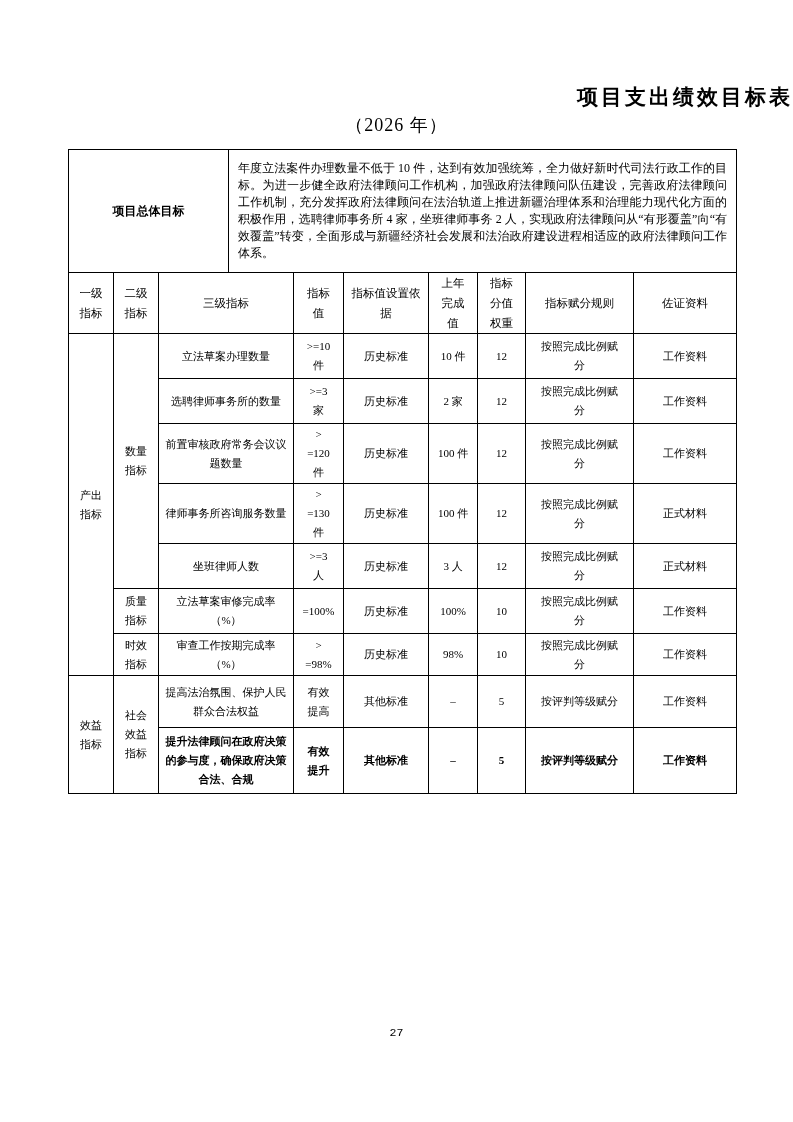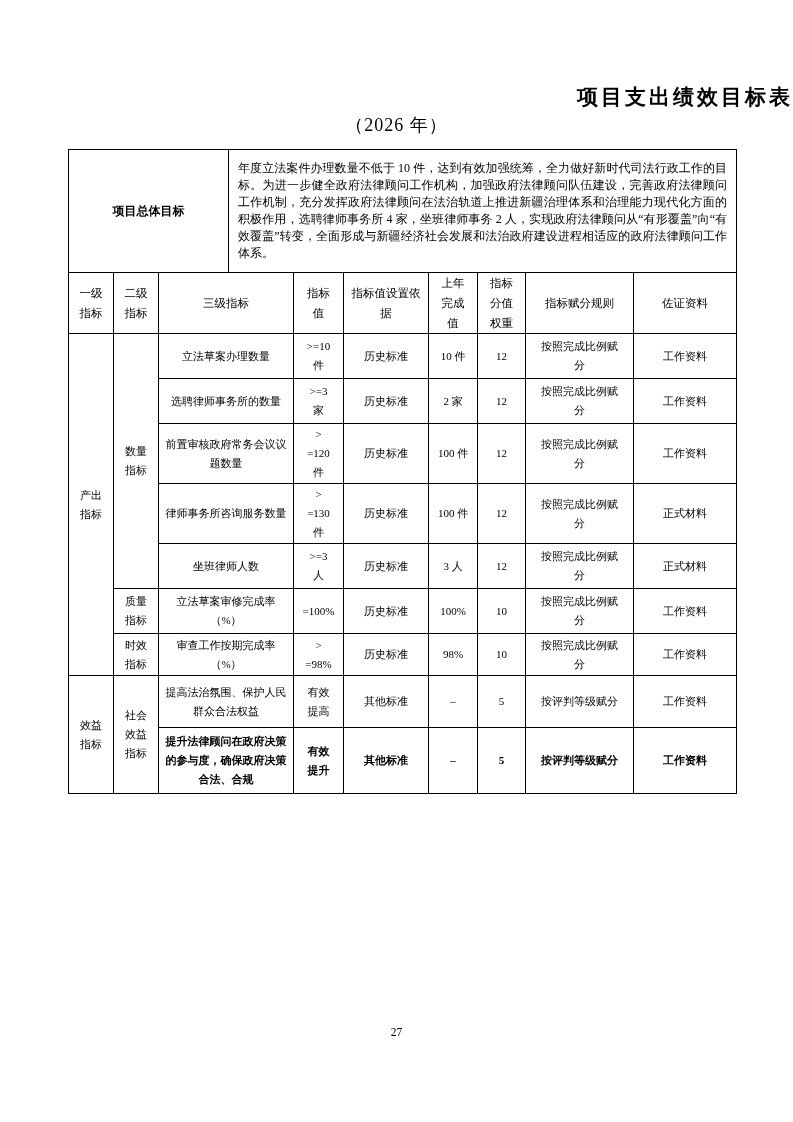--- a/index.html
+++ b/index.html
@@ -35,21 +35,21 @@
   .ind td{font-size:11px;line-height:19px;}
   .ind .hdr td{font-weight:normal;font-size:11.5px;line-height:20px;border-radius:24px;}
   .hrow{height:60px;}
   .h45{height:45px;}
   .h60{height:60px;}
   .h42{height:42px;}
   .h52{height:52px;}
   .h66{height:66px;font-weight:bold;}
   .page-number{
     position:absolute;top:1026px;left:0;width:100%;text-align:center;
-    font-size:11.5px;font-family:Liberation Serif, serif;
+    font-size:11.5px;font-family:Liberation Mono, monospace;
   }
 </style>
 </head>
 <body>
 
 <div class="page">
 
   <div class="doc-title">项目支出绩效目标表</div>
   <div class="doc-subtitle">（2026 年）</div>
 

